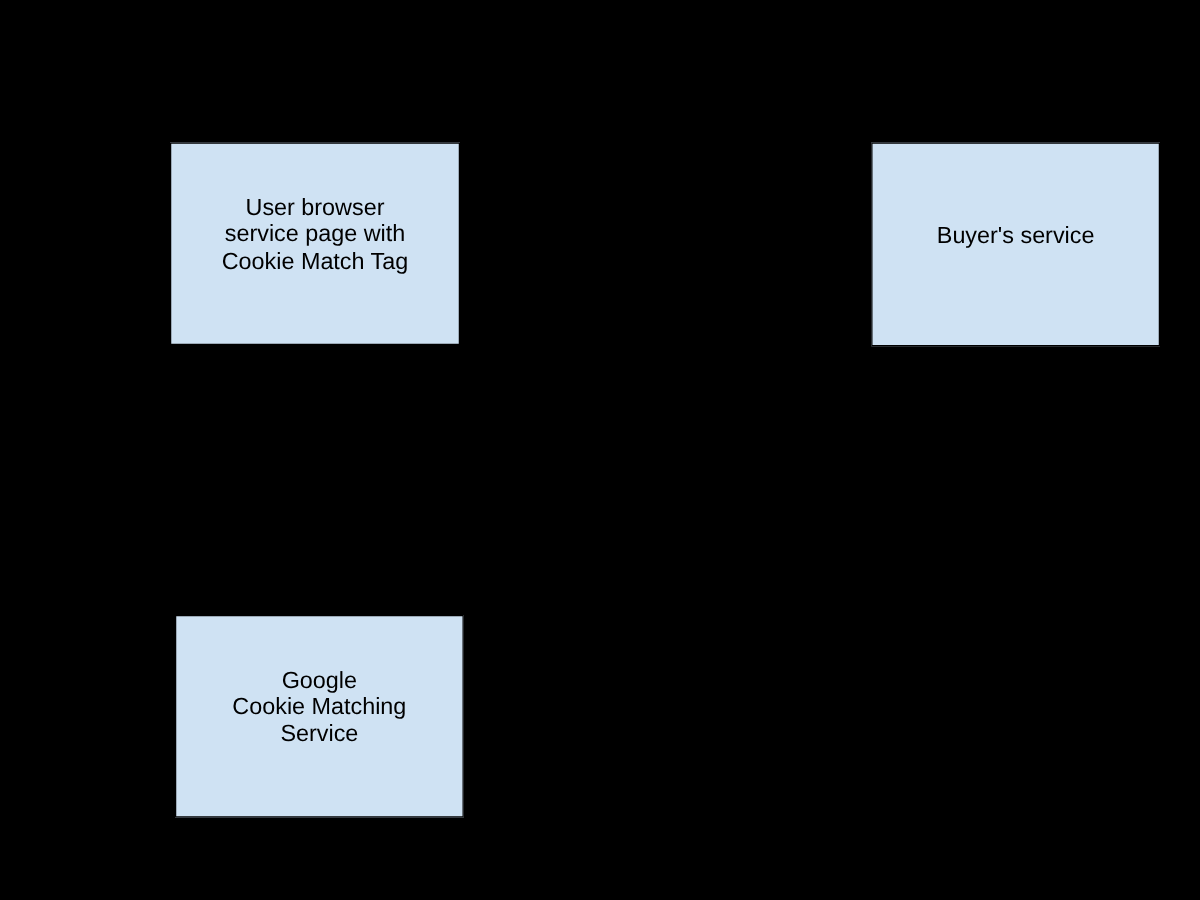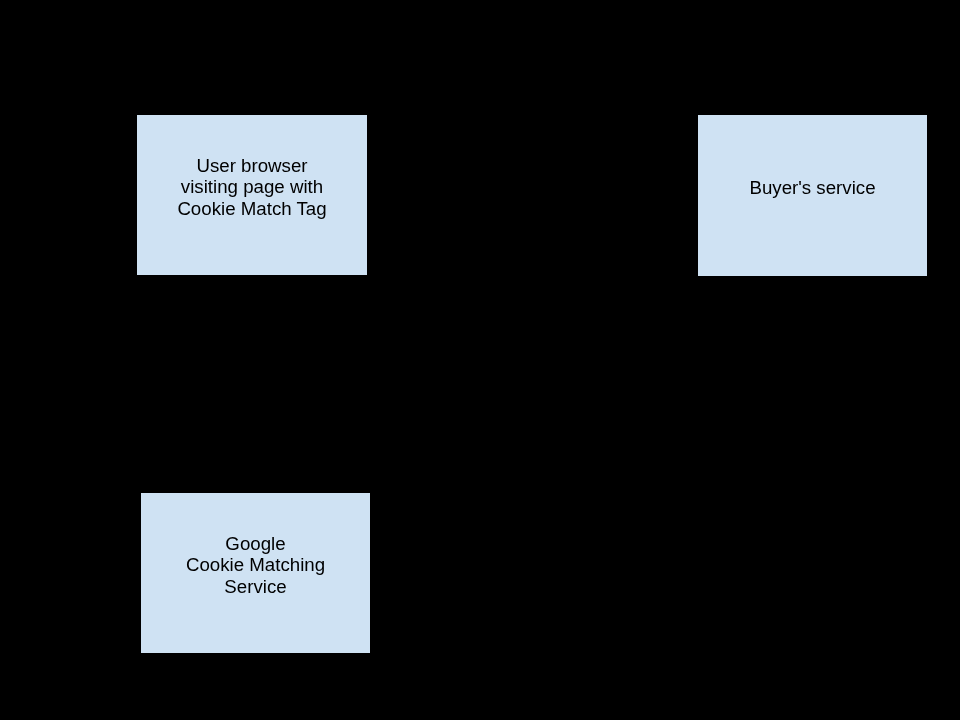--- a/index.html
+++ b/index.html
@@ -51,21 +51,21 @@
     height: 162px;
   }
 </style>
 </head>
 <body>
 
 <div class="canvas">
 
   <div class="node node-user-browser">
     <div class="node-label">User browser
-visiting page with
+service page with
 Cookie Match Tag</div>
   </div>
 
   <div class="node node-buyers-service">
     <div class="node-label">Buyer's service</div>
   </div>
 
   <div class="node node-google-cms">
     <div class="node-label">Google
 Cookie Matching

